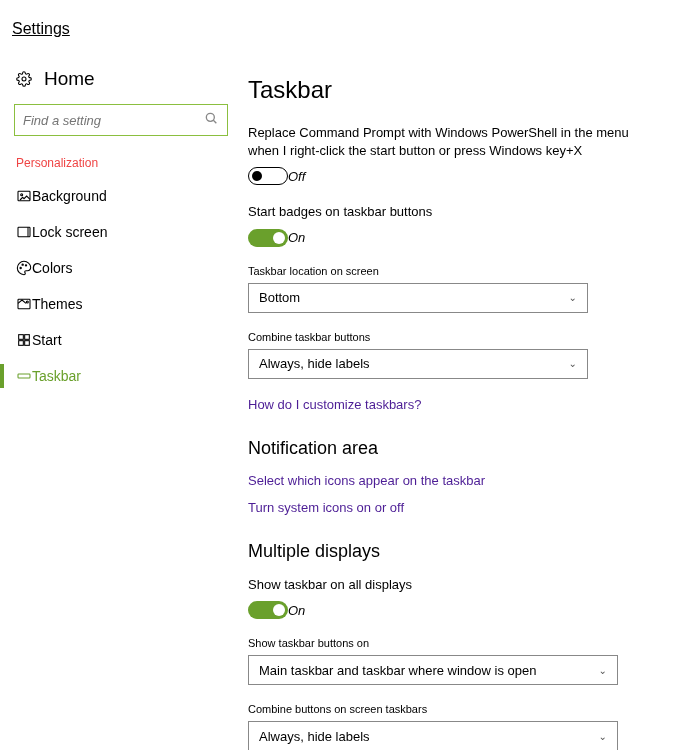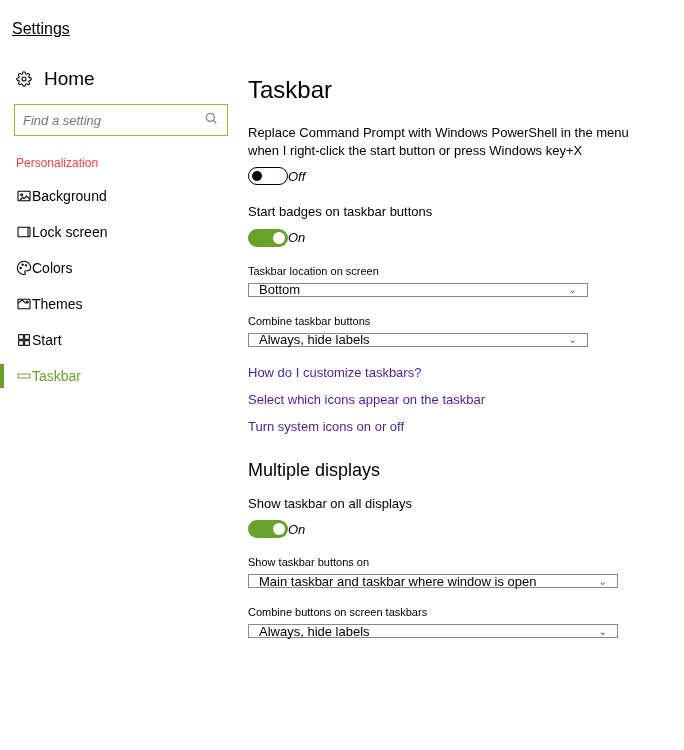--- a/index.html
+++ b/index.html
@@ -32,21 +32,21 @@
 
 .toggle-row { display: flex; align-items: center; margin-bottom: 18px; font-style: italic; }
 .toggle { width: 40px; height: 18px; border-radius: 9px; position: relative; }
 .toggle.off { border: 1.5px solid #000; background: #fff; }
 .toggle.off .knob { width: 10px; height: 10px; border-radius: 50%; background: #000; position: absolute; left: 3px; top: 50%; transform: translateY(-50%); }
 .toggle.on { background: #6aa02c; }
 .toggle.on .knob { width: 12px; height: 12px; border-radius: 50%; background: #fff; position: absolute; right: 3px; top: 50%; transform: translateY(-50%); }
 .toggle-label { font-size: 13px; }
 
 .select-label { font-size: 11px; margin-bottom: 6px; }
-.select-box { border: 1px solid #888; height: 14px; display: flex; align-items: center; justify-content: space-between; padding: 0 10px; margin-bottom: 18px; cursor: pointer; width: 340px; }
+.select-box { border: 1px solid #888; height: 30px; display: flex; align-items: center; justify-content: space-between; padding: 0 10px; margin-bottom: 18px; cursor: pointer; width: 340px; }
 .select-box .chev { font-size: 10px; color: #555; }
 .select-value { font-size: 13px; }
 
 .link { color: #4c1d95; font-size: 13px; display: block; margin-bottom: 12px; cursor: pointer; }
 
 .section-title { font-size: 18px; font-weight: 400; margin: 26px 0 14px 0; }
 
 svg { width: 16px; height: 16px; }
 </style>
 </head>
@@ -170,20 +170,21 @@
     </div>
 
     <div class="select-label">Combine taskbar buttons</div>
     <div class="select-box">
       <span class="select-value">Always, hide labels</span>
       <span class="chev">⌄</span>
     </div>
 
     <a class="link">How do I customize taskbars?</a>
 
+    <h2 class="section-title">Notification area</h2>
     <a class="link">Select which icons appear on the taskbar</a>
     <a class="link">Turn system icons on or off</a>
 
     <h2 class="section-title">Multiple displays</h2>
 
     <div class="setting-desc">Show taskbar on all displays</div>
     <div class="toggle-row">
       <div class="toggle on">
           <div class="knob"></div>
         </div>

